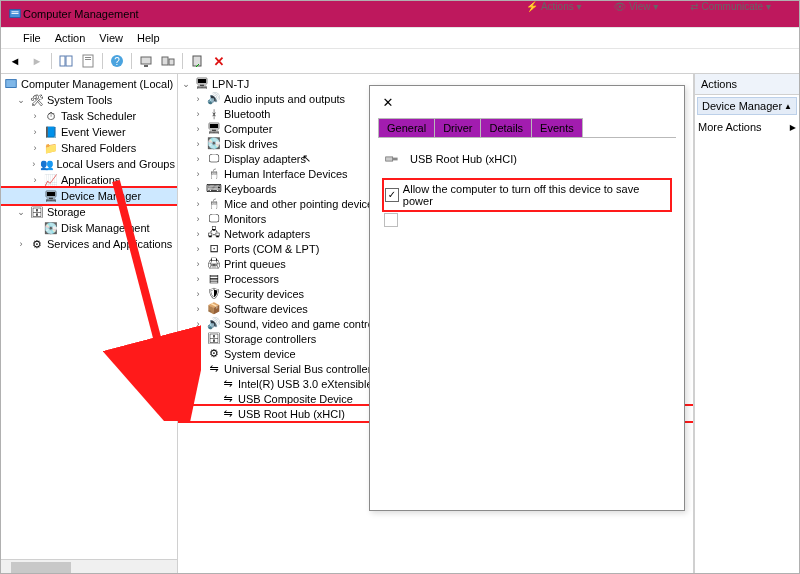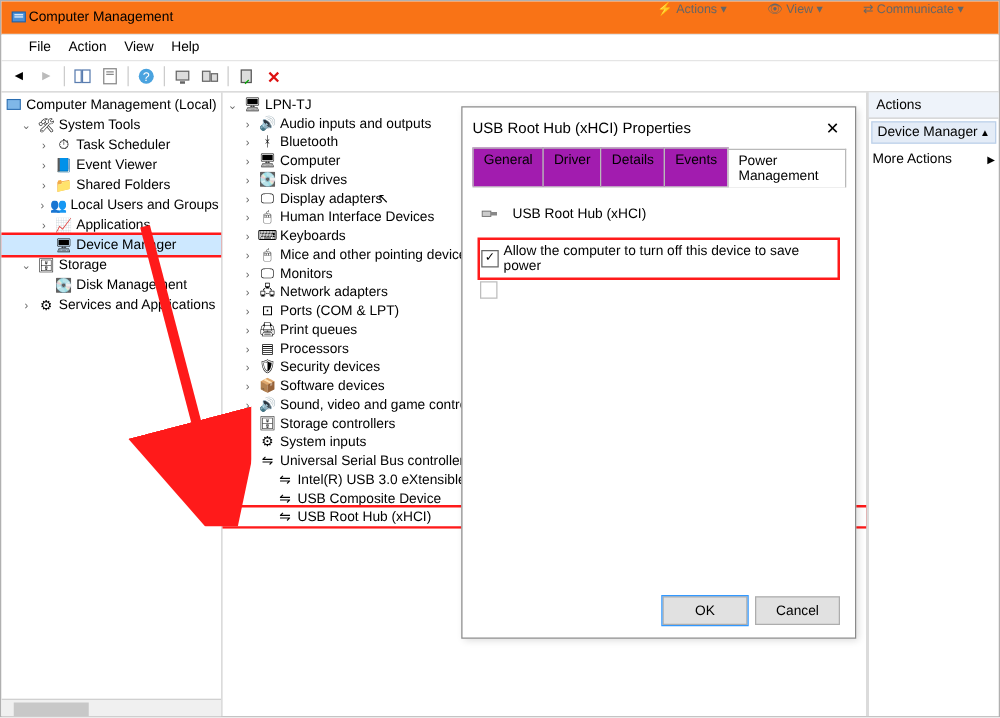--- a/index.html
+++ b/index.html
@@ -1,19 +1,19 @@
 <!DOCTYPE html>
 <html><head>
 <meta charset="utf-8">
 <style>
   html,body{margin:0;padding:0;font-family:"Segoe UI",Tahoma,sans-serif;font-size:11px;color:#000;background:#fff;user-select:none}
   .window{width:800px;height:574px;position:relative;overflow:hidden;background:#fff;border:1px solid #b0b0b0;box-sizing:border-box}
   
   .top-hints{position:absolute;top:0;right:28px;display:flex;gap:32px;color:#666;font-size:10px}
-  .title-bar{height:22px;display:flex;align-items:center;padding:2px 6px;background:#f97316;border-bottom:1px solid #e5e5e5}
+  .title-bar{height:22px;display:flex;align-items:center;padding:2px 6px;background:#be185d;border-bottom:1px solid #e5e5e5}
   .menu-bar{display:flex;gap:2px;padding:2px 16px;border-bottom:1px solid #e5e5e5}
   .menu-bar span{padding:2px 6px}
   .tool-bar{display:flex;align-items:center;gap:2px;padding:2px 4px;border-bottom:1px solid #d0d0d0}
   .tb-btn{width:18px;height:18px;display:flex;align-items:center;justify-content:center;border:1px solid transparent}
   .tb-sep{width:1px;height:16px;background:#ccc;margin:0 2px}
   .body{display:flex;height:calc(100% - 70px)}
   .left-pane{width:176px;border-right:1px solid #d0d0d0;overflow:hidden;position:relative;display:flex;flex-direction:column}
   .mid-pane{flex:1;border-right:1px solid #d0d0d0;overflow:hidden;position:relative}
   .right-pane{width:104px;border-left:1px solid #d0d0d0;display:flex;flex-direction:column}
   .right-pane .hdr{background:#eef3fa;border-bottom:1px solid #d0d0d0;padding:4px 6px;font-weight:400}
@@ -287,21 +287,21 @@
               <span>Sound, video and game controllers</span>
             </div>
             <div class="tree-row indent1">
               <span class="tw">›</span>
               <span class="ic">🗄</span>
               <span>Storage controllers</span>
             </div>
             <div class="tree-row indent1">
               <span class="tw">›</span>
               <span class="ic">⚙</span>
-              <span>System inputs</span>
+              <span>System device</span>
             </div>
             <div class="tree-row indent1">
               <span class="tw">⌄</span>
               <span class="ic">⇋</span>
               <span>Universal Serial Bus controllers</span>
             </div>
           </div>
      <div id="usb-kids" style="display:block">
             <div class="tree-row indent2">
               <span class="tw"></span>
@@ -339,29 +339,27 @@
    <defs>
         <marker id="ah" markerWidth="14" markerHeight="14" refX="7" refY="7" orient="auto">
           <polygon points="0,0 14,7 0,14" fill="#ff1a1a"></polygon>
         </marker>
       </defs>
    <line x1="95" y1="10" x2="150" y2="220" stroke="#ff1a1a" stroke-width="8" marker-end="url(#ah)"></line>
  </svg>
 
  <div class="dialog">
    <div class="dlg-title">
-     <span>USB Root Hub (xHCI) Properties</span>
      <span class="dlg-close">✕</span>
    </div>
    <div class="tabs">
      <div class="tab">General</div>
      <div class="tab">Driver</div>
      <div class="tab">Details</div>
      <div class="tab">Events</div>
-     <div class="tab active">Power Management</div>
    </div>
    <div class="dlg-body">
      <div class="dev-line">
        <span class="ic">
             <svg width="20" height="16" viewBox="0 0 20 16">
               <rect x="1" y="5" width="10" height="6" fill="#ccc" stroke="#666"></rect>
               <rect x="11" y="6" width="7" height="4" fill="#888"></rect>
             </svg>
           </span>
        <span>USB Root Hub (xHCI)</span>
@@ -369,19 +367,15 @@
      <div class="highlight-box" style="padding:3px 1px">
        <label class="chk-row">
             <span class="chk">✓</span>
             <span>Allow the computer to turn off this device to save power</span>
           </label>
      </div>
      <label class="chk-row disabled" style="margin-top:3px">
           <span class="chk disabled"></span>
         </label>
    </div>
-   <div class="dlg-buttons">
-     <div class="btn primary">OK</div>
-     <div class="btn">Cancel</div>
-   </div>
  </div>
 
 </div>
 
 </body></html>

